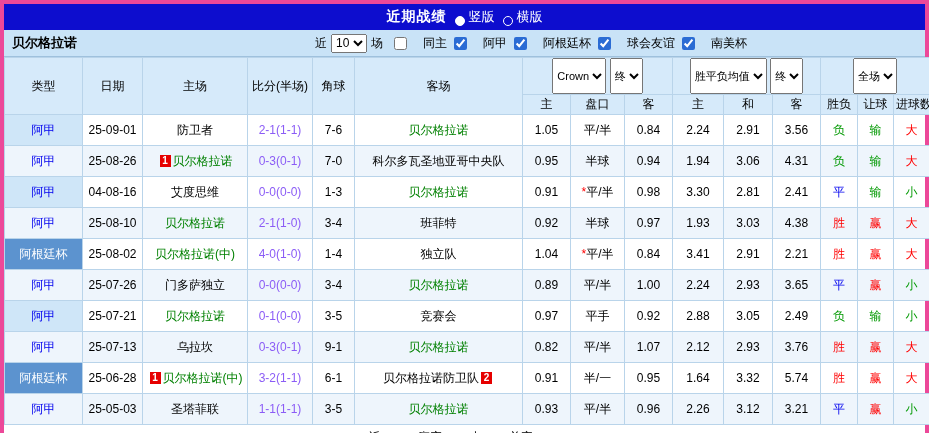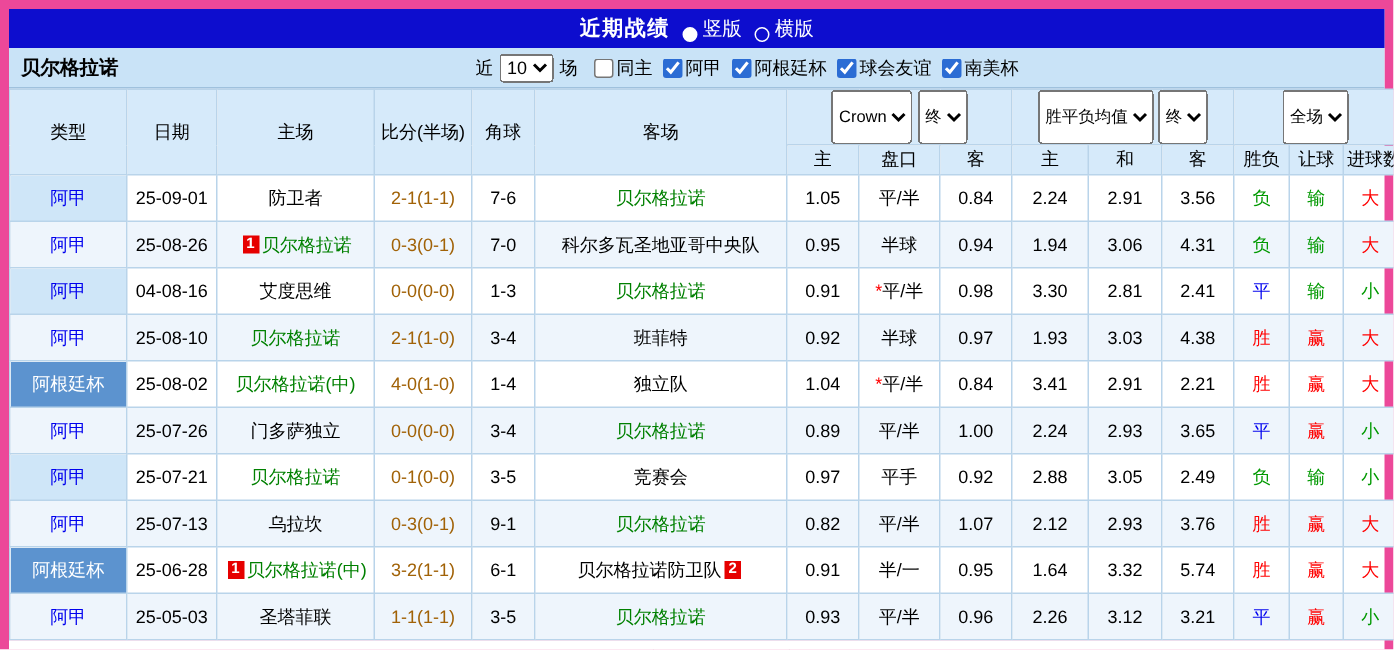--- a/index.html
+++ b/index.html
@@ -1,50 +1,50 @@
 <!DOCTYPE html>
 <html><head>
 <meta charset="utf-8">
 <style>
   * { box-sizing: border-box; }
   html,body { margin:0; padding:0; background:#fff; }
   body { font-family:"Liberation Sans","DejaVu Sans",sans-serif; }
 
-  .frame { width:929px; height:433px; border:6px solid #ec4899; background:#fff;
+  .frame { width:929px; height:433px; border:4px solid #ec4899; background:#fff;
            display:flex; flex-direction:column; }
 
   
   .title-bar { flex:0 0 26px; background:#0d0dce; color:#fff; display:flex;
                align-items:center; justify-content:center; gap:8px; font-size:13px; }
   .title-bar .title { font-weight:bold; font-size:14px; letter-spacing:1px; }
   .radio { display:inline-flex; align-items:flex-end; gap:4px; cursor:pointer; }
   .rdot { width:10px; height:10px; border-radius:50%; border:1px solid #fff; display:inline-block; }
   .rdot.on { background:#fff; }
 
   
   .filter-bar { flex:0 0 27px; background:#c9e3f7; display:flex; align-items:center;
                 font-size:13px; padding:0 8px; border-bottom:1px solid #9fc1dd; }
   .filter-bar .team { font-weight:bold; color:#000; }
   .controls { display:flex; align-items:center; gap:4px; margin-left:238px; font-size:12px; }
   .controls select { font-size:12px; height:19px; }
-  .controls label { display:inline-flex; align-items:center; gap:2px; margin-left:7px; cursor:pointer; }
+  .controls label { display:inline-flex; align-items:center; gap:16px; margin-left:7px; cursor:pointer; }
   .controls input[type=checkbox] { width:13px; height:13px; margin:0; accent-color:#2b6cd4; }
 
   
   table { border-collapse:collapse; table-layout:fixed; width:100%; font-size:12px; flex:1 1 auto; }
   th, td { border:1px solid #b9d4ea; text-align:center; padding:0 2px;
            overflow:hidden; white-space:nowrap; }
   thead th { background:#d6eafa; font-weight:normal; height:20px; color:#000; }
   thead select { font-size:11px; height:36px; padding:0; vertical-align:middle; }
   tbody td { height:31px; color:#000; }
   tbody tr.stripe td { background:#eef5fc; }
   tbody td.league { background:#cfe6f8; color:#0000ee; }
   tbody td.league.cup { background:#5c93cf; color:#fff; }
   .target { color:#008000; }
-  td.score { color:#a16207; }
+  td.score { color:#8b5cf6; }
   td.odds { color:#000000; }
   .card { display:inline-block; background:#e60000; color:#fff; font-size:10px; font-weight:bold;
           line-height:12px; width:11px; height:12px; margin:0 2px; vertical-align:middle; }
   .star { color:#ff0000; }
   .k-win { color:#ff0000; } .k-draw { color:#0000ee; } .k-lose { color:#009900; }
   .k-big { color:#ff0000; } .k-small { color:#009900; }
 
   
   .footer { flex:0 0 25px; display:flex; align-items:center; justify-content:center;
             font-size:12px; color:#000; background:#fff; }

